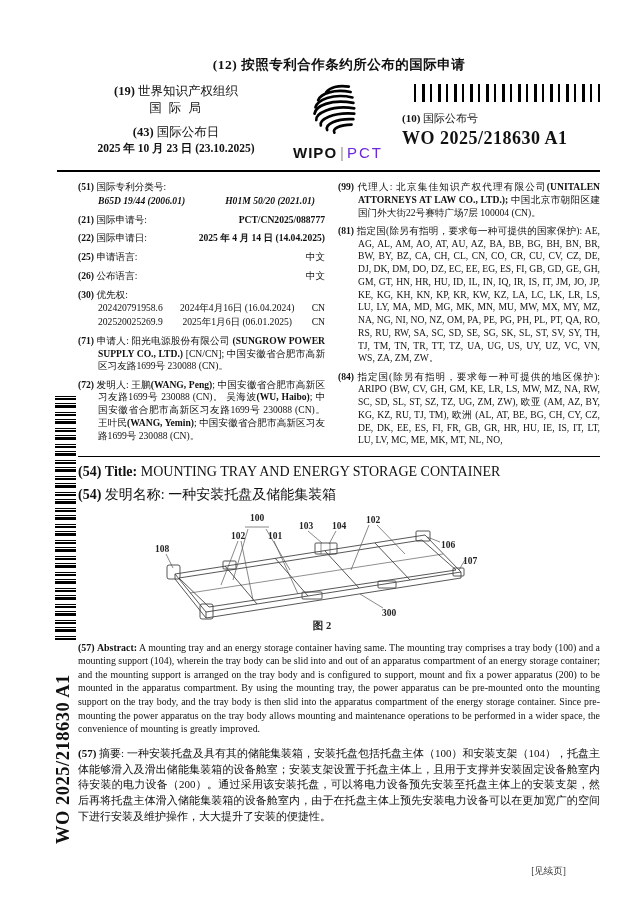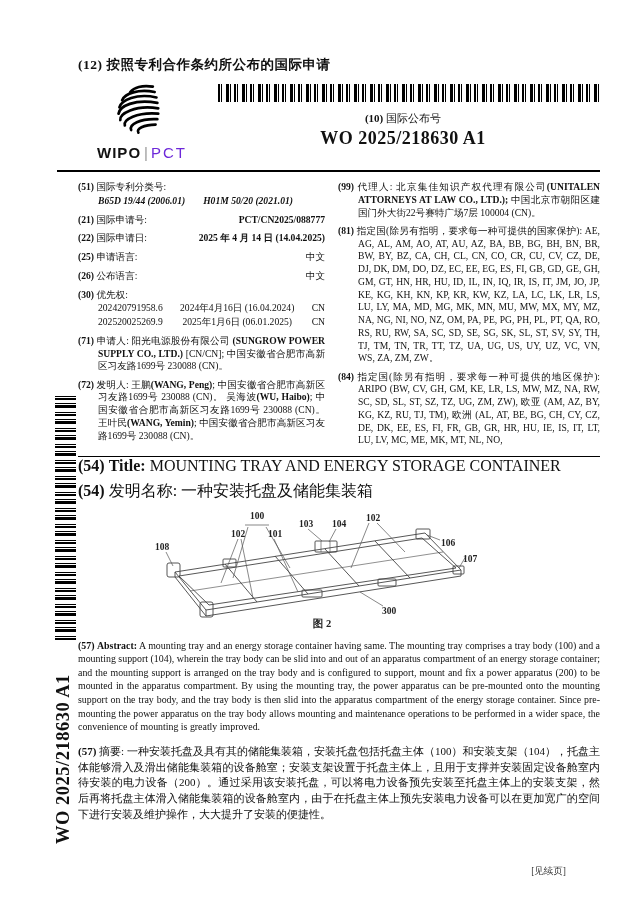--- a/index.html
+++ b/index.html
@@ -2,54 +2,54 @@
 <html><head>
 <meta charset="utf-8">
 <style>
   * { margin:0; padding:0; box-sizing:border-box; }
   html,body { width:640px; height:905px; background:#ffffff; }
   body { font-family:"Liberation Serif","DejaVu Serif",serif; color:#111; position:relative; overflow:hidden; }
 
   .main { position:absolute; left:78px; top:0; width:522px; }
 
   
-  .pub-type { margin-top:56px; text-align:left; font-size:13.5px; font-weight:bold; letter-spacing:0.5px; }
+  .pub-type { margin-top:56px; text-align:center; font-size:13.5px; font-weight:bold; letter-spacing:0.5px; }
   .header-row { display:flex; margin-top:9px; align-items:flex-start; }
   .hdr-left { width:196px; text-align:center; font-size:12.5px; line-height:1.35; }
   .hdr-left .bureau { letter-spacing:2px; }
   .hdr-left .pubdate-label { margin-top:7px; }
   .hdr-left .pubdate-value { font-weight:bold; font-size:11.5px; }
   .hdr-center { width:128px; text-align:center; }
   .wipo-mark { font-family:"Liberation Sans","DejaVu Sans",sans-serif; font-size:15px; margin-top:1px; white-space:nowrap; }
   .wipo-mark .wipo { font-weight:bold; letter-spacing:1px; }
   .wipo-mark .sep { color:#999; font-weight:normal; padding:0 3px; }
   .wipo-mark .pct { letter-spacing:2px; color:#6d28d9; }
-  .hdr-right { flex:1; text-align:center; }
+  .hdr-right { flex:1; text-align:left; }
   .barcode-top { height:18px; margin:1px 0 9px 12px;
      background:repeating-linear-gradient(90deg,#000 0,#000 2px,#fff 2px,#fff 3.5px,#000 3.5px,#000 4.5px,#fff 4.5px,#fff 8px,#000 8px,#000 11px,#fff 11px,#fff 12.5px,#000 12.5px,#000 13.5px,#fff 13.5px,#fff 16px); }
   .pubno-label { font-size:11px; }
   .pubno-value { font-size:18px; font-weight:bold; margin-top:2px; letter-spacing:0.5px; }
   .num { font-weight:bold; }
 
   .rule1 { border:none; border-top:2px solid #000; margin-top:9px; margin-left:-21px; }
   .rule2 { border:none; border-top:1.7px solid #000; margin-top:3px; }
 
   
   .cols { display:flex; gap:13px; margin-top:9px; font-size:9.6px; line-height:1.33; }
   .col-l { width:247px; flex:none; }
   .col-r { flex:1; }
   .field { margin-bottom:5.5px; padding-left:20px; text-indent:-20px; text-align:justify; }
   .kv { display:flex; justify-content:space-between; margin-bottom:6px; }
   .kv .v-bold { font-weight:bold;padding-left:23px; }
-  .ipc-codes { display:flex; gap:18px; padding-left:20px; font-weight:bold; font-style:italic; margin-top:1px; margin-bottom:6px; }
+  .ipc-codes { display:flex; gap:40px; padding-left:20px; font-weight:bold; font-style:italic; margin-top:1px; margin-bottom:6px; }
   .prio-entry { display:flex; justify-content:space-between; padding-left:20px; margin-bottom:1px; }
   .b { font-weight:bold; }
 
   
-  .title-sec { font-size:16px; }
+  .title-sec { margin-top:7px; font-size:14px; }
   .title-sec p { margin-bottom:6px; }
   .figure { text-align:left; margin-top:2px;font-weight:bold; }
   .abstract-en { margin-top:5px; font-size:9.9px; line-height:1.38; text-align:justify; }
   .abstract-zh { margin-top:10px; font-size:11px; line-height:1.42; text-align:justify; }
   .cont-note { position:absolute; right:74px; bottom:27px; font-size:9.5px; color:#333; }
 
   
   .side-barcode { position:absolute; left:55px; top:393px; width:21px; height:247px;
      background:repeating-linear-gradient(0deg,#000 0,#000 2px,#fff 2px,#fff 3.5px,#000 3.5px,#000 4.5px,#fff 4.5px,#fff 8px,#000 8px,#000 11px,#fff 11px,#fff 12.5px,#000 12.5px,#000 13.5px,#fff 13.5px,#fff 16px); }
   .side-pubno { position:absolute; left:44px; top:640px; width:38px; height:238px;
@@ -66,20 +66,32 @@
 <div class="side-pubno">WO 2025/218630 A1</div>
 
 <div class="main">
 
   <div class="pub-type">
     <span class="num">(12)</span>
     <span>按照专利合作条约所公布的国际申请</span>
   </div>
 
   <div class="header-row">
+    <div class="hdr-left">
+      <div>
+        <span class="num">(19)</span>
+        <span>世界知识产权组织</span>
+      </div>
+      <div class="bureau">国 际 局</div>
+      <div class="pubdate-label">
+        <span class="num">(43)</span>
+        <span>国际公布日</span>
+      </div>
+      <div class="pubdate-value">2025 年 10 月 23 日 (23.10.2025)</div>
+    </div>
 
     <div class="hdr-center">
       <svg width="92" height="56" viewBox="0 0 100 62">
         <g fill="none" stroke="#000" stroke-width="3" stroke-linecap="round">
           <path d="M62,4 C50,2 41,5 37,10"></path>
           <path d="M64,10 C46,6 31,12 28,19"></path>
           <path d="M66,16 C44,11 27,19 25,27"></path>
           <path d="M67,22 C42,17 25,26 24,34"></path>
           <path d="M68,28 C42,24 25,34 26,41"></path>
           <path d="M68,34 C44,32 29,41 31,47"></path>

